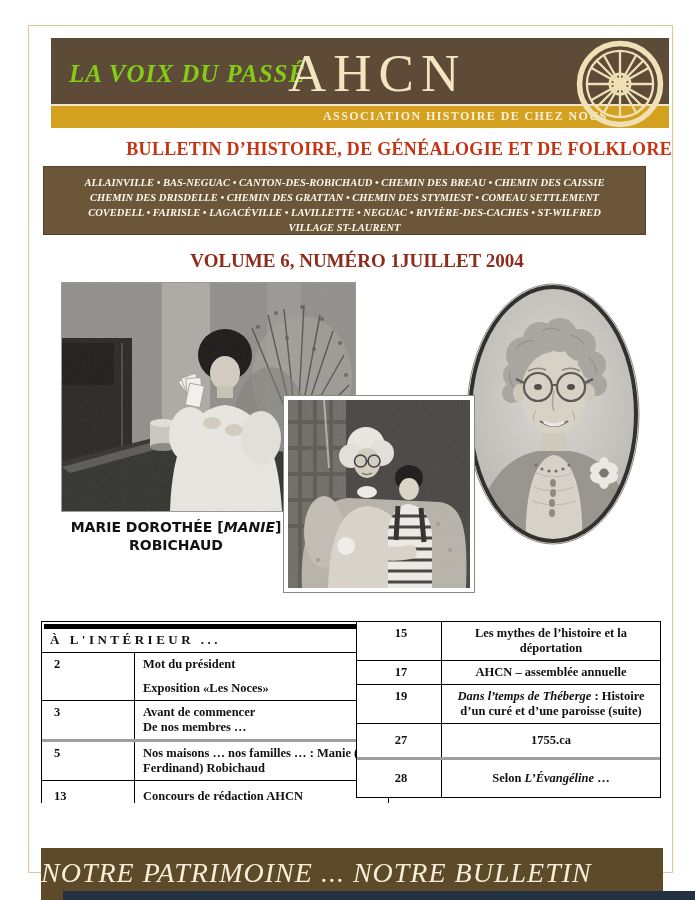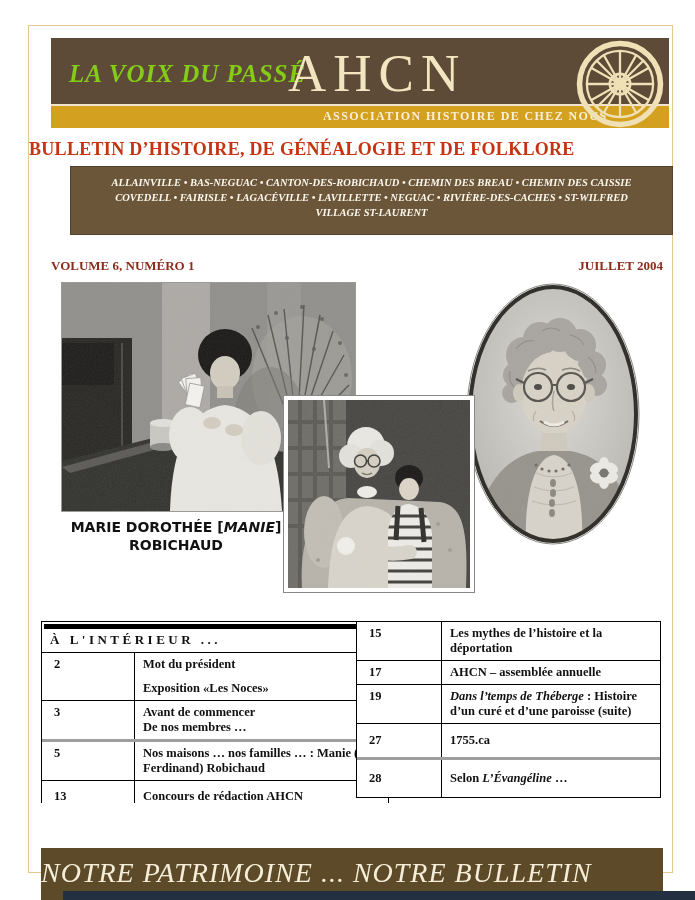--- a/index.html
+++ b/index.html
@@ -16,28 +16,28 @@
         font-size:25px;letter-spacing:1px;color:#84cc16;white-space:nowrap;}
   .ahcn{position:absolute;left:237px;top:2px;font-size:53px;line-height:66px;
         letter-spacing:7px;color:#f3e5c0;white-space:nowrap;}
   .gold-strip{position:absolute;left:0;bottom:0;width:100%;height:24px;
               background:#d4a01f;border-top:2px solid #f1e6cc;box-sizing:border-box;}
   .assoc{position:absolute;left:272px;bottom:4px;font-size:12px;font-weight:bold;
          letter-spacing:1.4px;color:#f8efda;white-space:nowrap;}
   .wheel{position:absolute;right:3px;top:-1px;}
 
   
-  .bulletin-subtitle{position:absolute;left:0;top:113px;width:100%;text-align:left;
+  .bulletin-subtitle{position:absolute;left:0;top:113px;width:100%;text-align:right;
         font-weight:bold;font-size:18px;letter-spacing:.3px;color:#c53312;}
-  .communities{position:absolute;left:41px;top:140px;width:603px;height:69px;
+  .communities{position:absolute;left:14px;top:140px;width:603px;height:69px;
         background:#6b5639;border:1px solid #54422c;box-sizing:border-box;
         color:#fdf8ee;font-style:italic;font-weight:bold;font-size:10.5px;
         line-height:15px;text-align:center;padding-top:8px;}
-  .issue-row{position:absolute;left:22px;top:232px;width:612px;display:flex;
-        justify-content:space-between;font-weight:bold;font-size:13px;color:#8e2c1c;}
+  .issue-row{position:absolute;left:22px;top:224px;width:612px;display:flex;
+        justify-content:center;font-weight:bold;font-size:19px;color:#8e2c1c;}
 
   
   .photo1{position:absolute;left:33px;top:257px;width:293px;height:228px;
           outline:1px solid #9a9a96;z-index:1;}
   .photo2{position:absolute;left:255px;top:370px;width:182px;height:188px;
           background:#fff;padding:4px;outline:1px solid #8a8884;z-index:3;}
   .photo3{position:absolute;left:437px;top:257px;width:174px;height:262px;z-index:2;}
   .caption{position:absolute;left:33px;top:492px;width:228px;text-align:center;z-index:4;
            font-family:"DejaVu Sans","Liberation Sans",sans-serif;
            font-weight:bold;font-size:14px;line-height:18px;color:#121212;}
@@ -52,21 +52,21 @@
   .toc tr + tr{border-top:1px solid #000;}
   .toc tr.gray-top{border-top:3px solid #9e9e9e;}
   .toc .gap{height:9px;}
   .toc-left{left:12px;top:595px;width:348px;height:182px;overflow:hidden;
             border:1px solid #000;border-bottom:none;}
   .toc-left td.num{width:72px;}
   .black-bar{height:5px;background:#000;margin:2px 2px 0 2px;}
   .toc-header{font-weight:bold;font-size:13px;letter-spacing:3.5px;color:#111;
               padding:3px 6px 4px 8px;border-bottom:1px solid #000;}
   .toc-left tr:nth-child(4) td{padding-top:8px;padding-bottom:8px;}
-  .toc-right{left:327px;top:595px;width:305px;border:1px solid #000;}
+  .toc-right{left:327px;top:595px;width:305px;border:1px solid #000;text-align:center;}
   .toc-right tr:nth-child(4) td{padding-top:9px;padding-bottom:9px;}
   .toc-right tr:nth-child(5) td{padding-top:11px;padding-bottom:11px;}
   .toc-right tr:nth-child(6) td{padding-top:9px;padding-bottom:9px;}
 
   
   .footer-banner{position:absolute;left:12px;top:793px;width:622px;height:58px;
         background:#5c4a28;color:#f6eed9;text-align:left;line-height:49px;
         font-style:italic;font-size:28px;letter-spacing:1px;white-space:nowrap;margin-top:29px;}
   .next-page-bar{position:absolute;left:63px;top:891px;width:632px;height:9px;
         background:#223042;}
@@ -100,20 +100,21 @@
           <circle cx="50" cy="51" r="6" stroke-width="2"></circle>
           <circle cx="50" cy="51" r="2" fill="#efe0b6" stroke="none"></circle>
         </g>
       </svg>
     </header>
 
     <div class="bulletin-subtitle">BULLETIN D’HISTOIRE, DE GÉNÉALOGIE ET DE FOLKLORE</div>
 
     <div class="communities">
       <div>ALLAINVILLE • BAS-NEGUAC • CANTON-DES-ROBICHAUD • CHEMIN DES BREAU • CHEMIN DES CAISSIE</div>
+      <div>CHEMIN DES DRISDELLE • CHEMIN DES GRATTAN • CHEMIN DES STYMIEST • COMEAU SETTLEMENT</div>
       <div>COVEDELL • FAIRISLE • LAGACÉVILLE • LAVILLETTE • NEGUAC • RIVIÈRE-DES-CACHES • ST-WILFRED</div>
       <div>VILLAGE ST-LAURENT</div>
     </div>
 
     <div class="issue-row">
       <span>VOLUME 6, NUMÉRO 1</span>
       <span>JUILLET 2004</span>
     </div>
 
     <svg class="photo1" width="293" height="228" viewBox="0 0 293 228">

